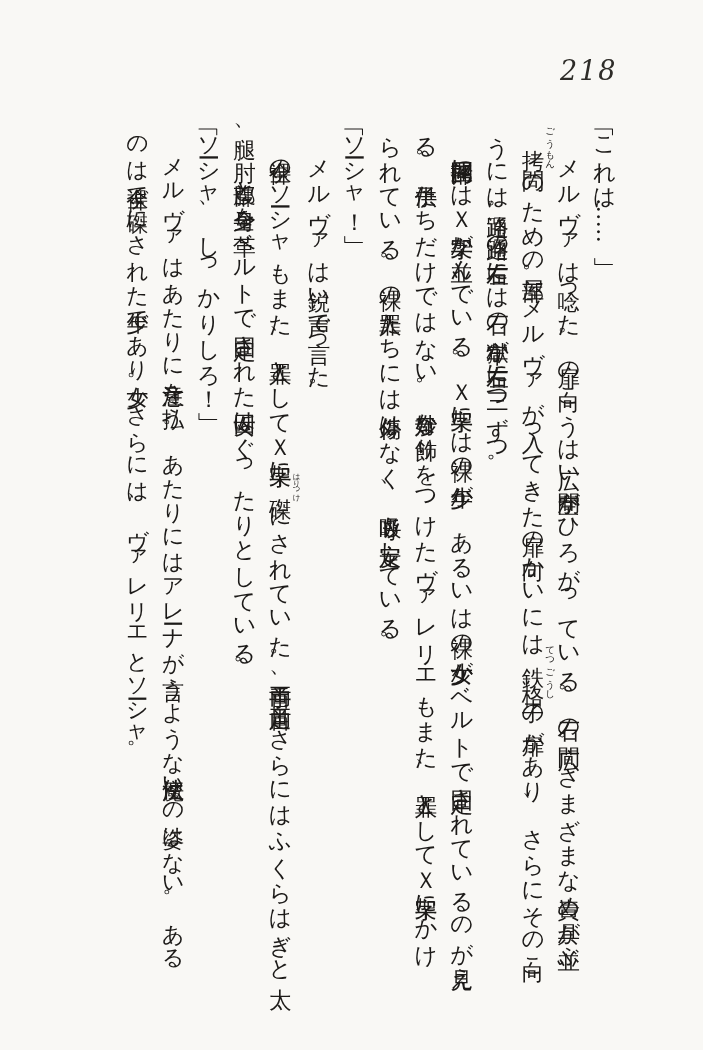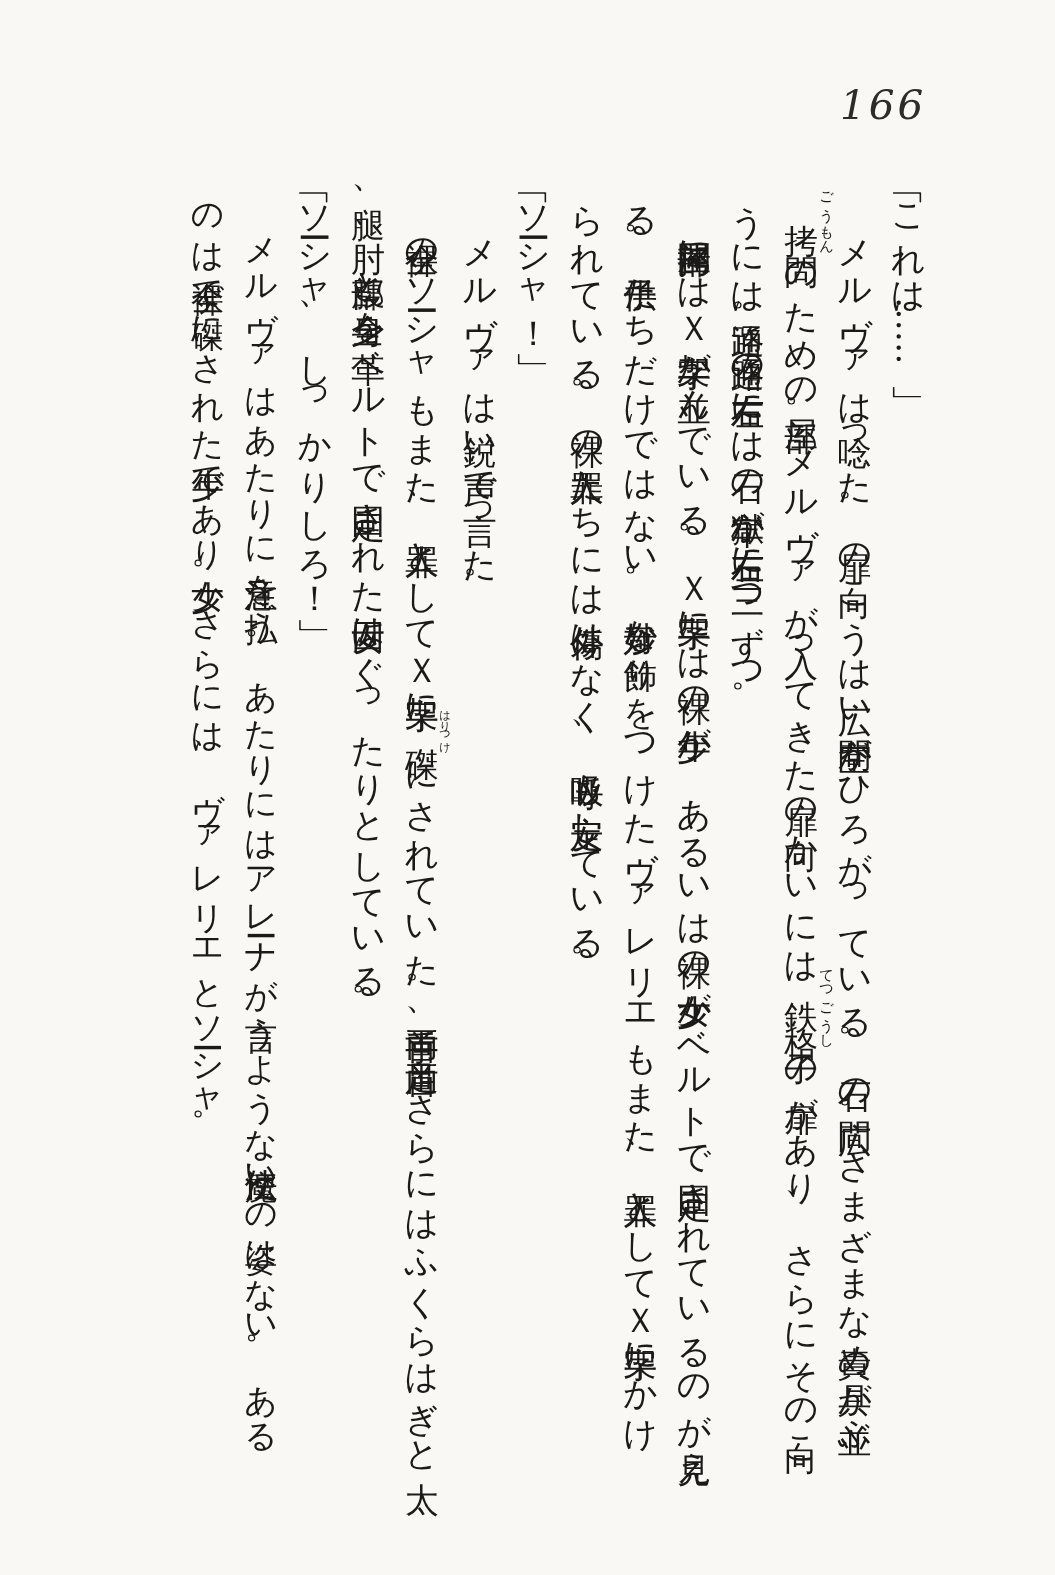--- a/index.html
+++ b/index.html
@@ -65,21 +65,21 @@
   }
   rt.tight {
     font-size: 7.5px;
     letter-spacing: -1.5px;
   }
 </style>
 </head>
 <body style="background: rgb(249, 248, 245);">
 
 <div class="page">
-  <div class="page-number">166</div>
+  <div class="page-number">218</div>
   <div class="text-block" style="color: rgb(28, 26, 24);">
       <p>「これは……」</p>
       <p class="indent">メルヴァは唸った。扉の向こうは広い空間がひろがっている。石の広間。さまざまな責め具が並ぶ<ruby>拷問<rt>ごうもん</rt></ruby>のための部屋。メルヴァが入ってきた扉の向かいには<ruby>鉄格子<rt>てつごうし</rt></ruby>の扉があり、さらにその向こうには通路。通路の左右には石の牢獄が左右に三つずつ。</p>
       <p class="indent">拷問部屋にはＸ字架が並んでいる。Ｘ字架には裸の少年が、あるいは裸の少女がベルトで固定されているのが見える。子供たちだけではない。奇妙な飾りをつけたヴァレリエもまた、罪人としてＸ字架にかけられている。裸の罪人たちには外傷はなく、呼吸も安定している。</p>
       <p>「ソーシャ！」</p>
       <p class="indent">メルヴァは鋭い声で言った。</p>
       <p class="indent">全裸のソーシャもまた、罪人としてＸ字架に<ruby>磔<rt class="tight">はりつけ</rt></ruby>にされていた。両手首、両足首、さらにはふくらはぎと太腿、肘、腹部と全身を革ベルトで固定された女囚はぐったりとしている。</p>
       <p>「ソーシャ、しっかりしろ！」</p>
       <p class="indent">メルヴァはあたりに注意を払う。あたりにはアレーナが言うような魔法使いの姿はない。あるのは全裸で磔にされた少年であり少女。さらには、ヴァレリエとソーシャ。</p>
     </div>

